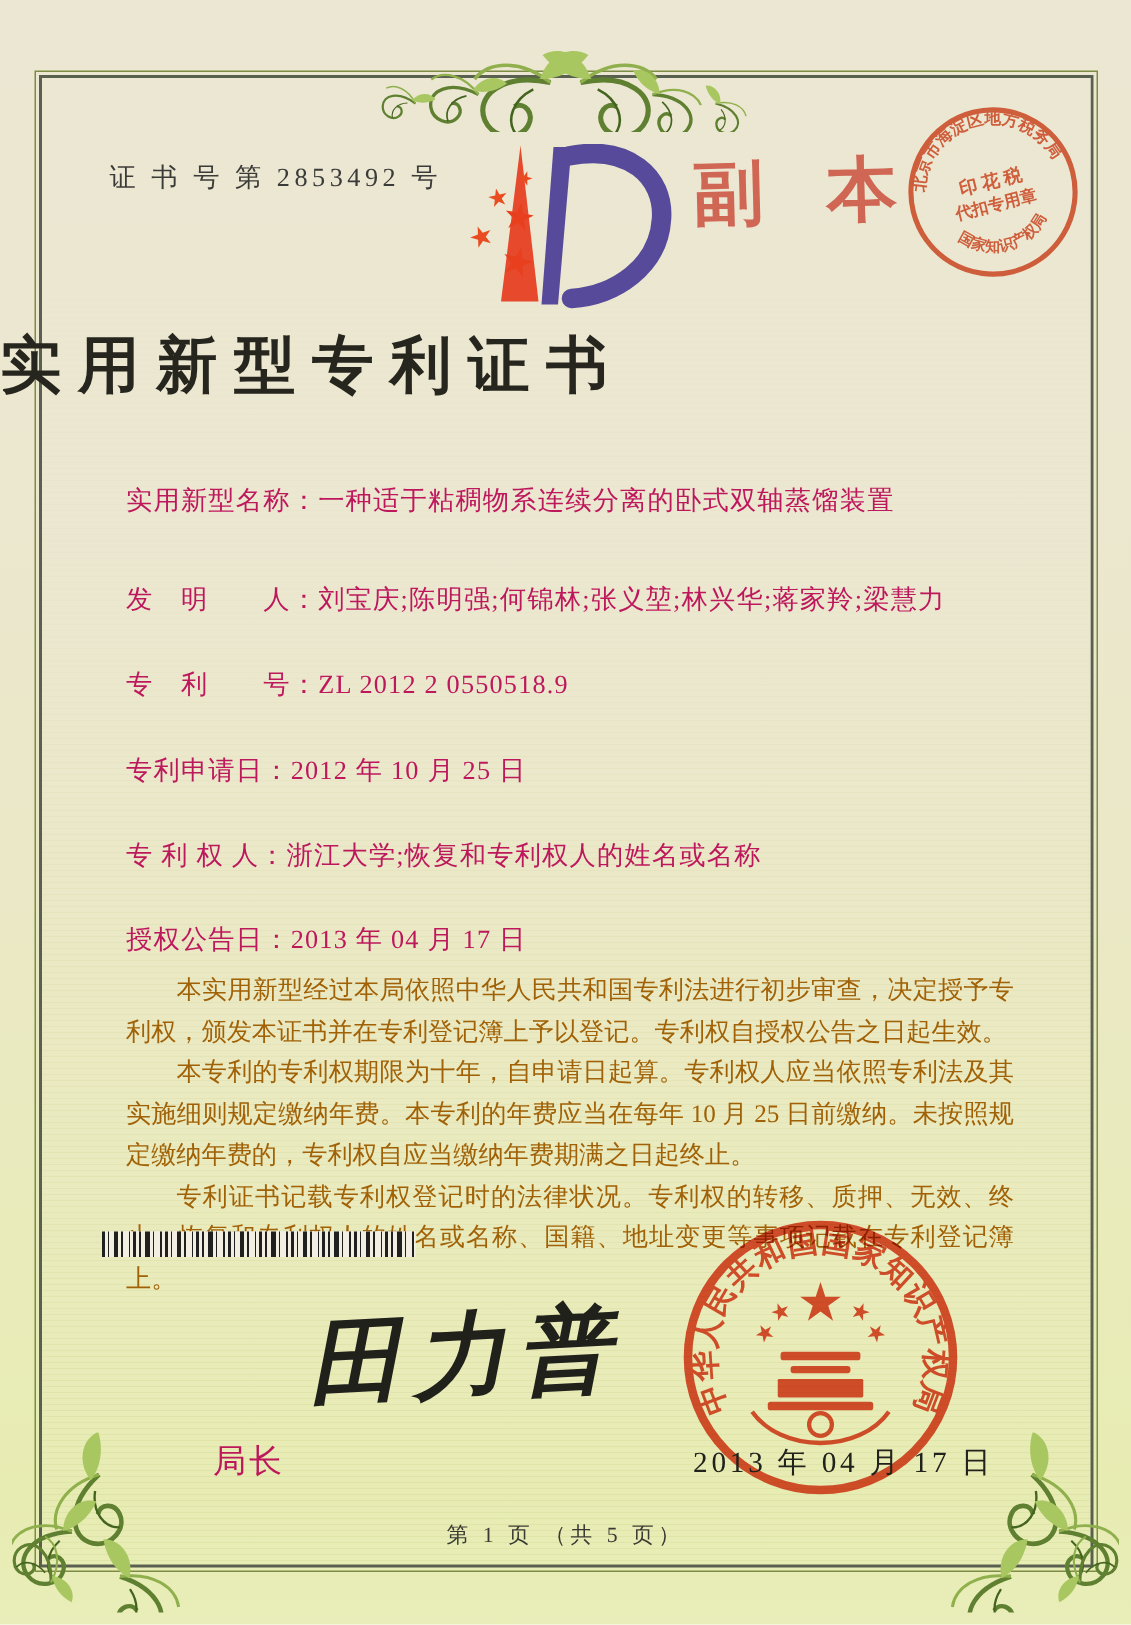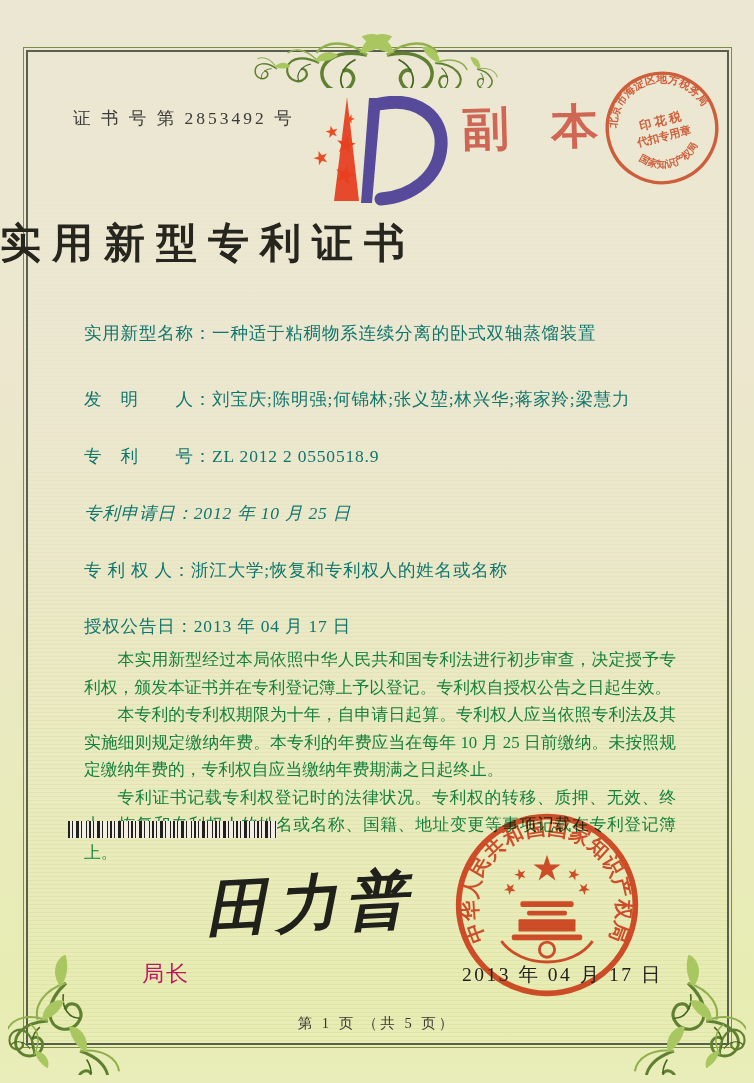--- a/index.html
+++ b/index.html
@@ -38,27 +38,27 @@
     position:absolute;left:462px;top:96px;color:#dc574b;font-size:47px;
     letter-spacing:42px;transform:rotate(-1.5deg);opacity:.85;mix-blend-mode:multiply;
     font-weight:600;white-space:nowrap;
   }
   .tax-stamp{position:absolute;left:586px;top:52px;transform:rotate(-14deg);opacity:.92;mix-blend-mode:multiply;}
   .title{
     position:absolute;left:0;right:0;top:216px;
     font-size:41px;font-weight:700;letter-spacing:11px;color:#26261f;
   }
   
-  .row{position:absolute;left:84px;font-size:17.5px;color:#0f766e;white-space:nowrap;letter-spacing:.8px;}
+  .row{position:absolute;left:84px;font-size:17.5px;color:#be185d;white-space:nowrap;letter-spacing:.8px;}
   .row .lab{display:inline-block;}
-  .r0{top:321px;} .r1{top:387px;} .r2{top:444px;} .r3{top:501px;font-style:italic;} .r4{top:558px;} .r5{top:614px;}
+  .r0{top:321px;} .r1{top:387px;} .r2{top:444px;} .r3{top:501px;} .r4{top:558px;} .r5{top:614px;}
   
   .body-text{
     position:absolute;left:84px;top:646px;width:592px;
-    font-size:16.8px;line-height:27.5px;color:#15803d;text-align:justify;
+    font-size:16.8px;line-height:27.5px;color:#a16207;text-align:justify;
   }
   .body-text p{margin:0;text-indent:2em;}
   
   .barcode{
     position:absolute;left:68px;top:821px;width:209px;height:17px;
     background-color:#f2efe2;
     background-image:repeating-linear-gradient(90deg,
       #20201e 0 2px,#f2efe2 2px 4px,#20201e 4px 5px,#f2efe2 5px 8px,
       #20201e 8px 11px,#f2efe2 11px 13px,#20201e 13px 14px,#f2efe2 14px 18px,
       #20201e 18px 19px,#f2efe2 19px 21px);

